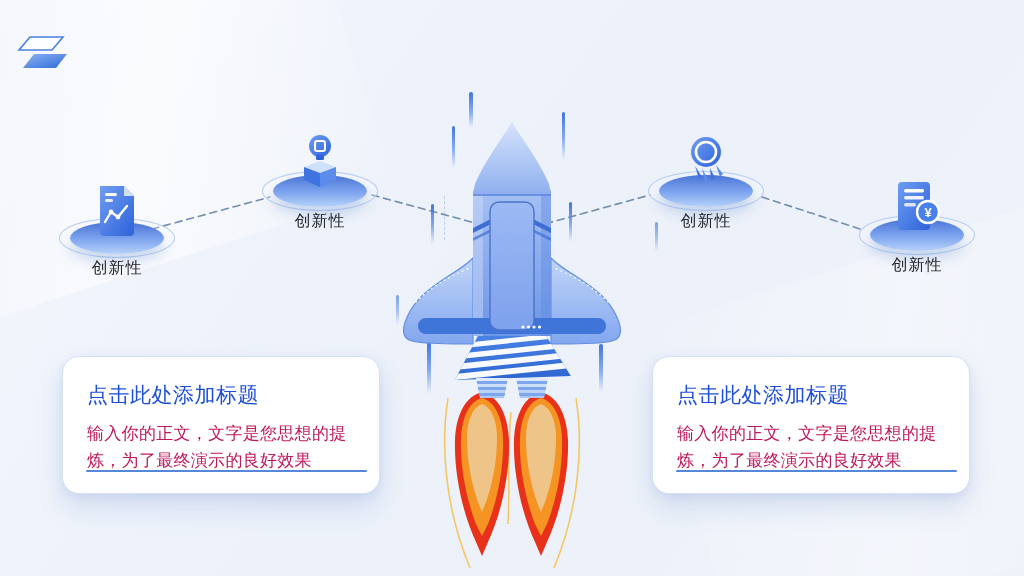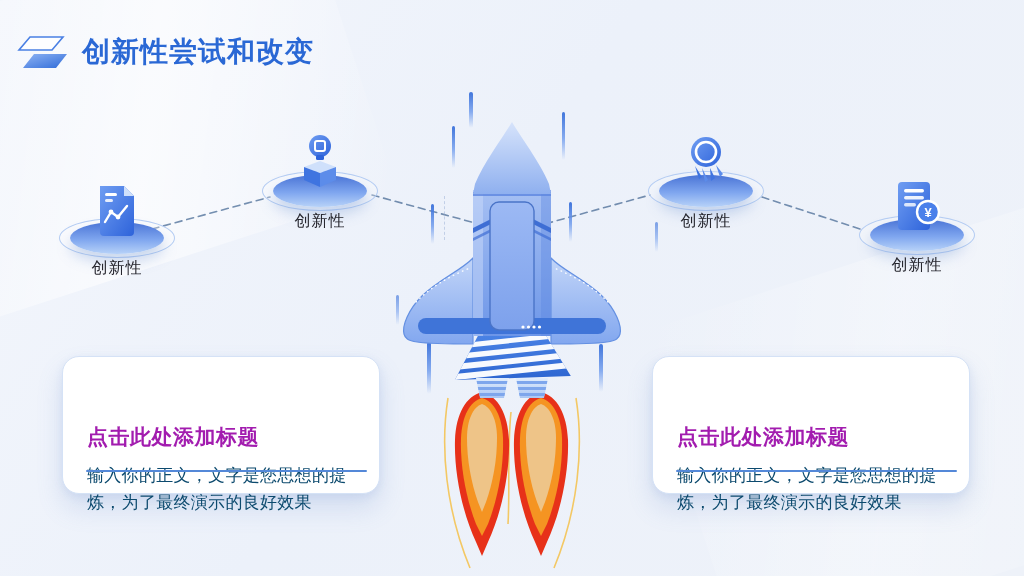--- a/index.html
+++ b/index.html
@@ -51,23 +51,23 @@
   }
   
   .rocket{ position:absolute; left:390px; top:82px; z-index:4; }
   
   .card{
     position:absolute; z-index:5; width:318px; height:138px;
     background:#ffffff; border:1px solid #d5e2f6; border-radius:17px;
     box-shadow:0 14px 26px rgba(105,140,205,.20),0 3px 8px rgba(105,140,205,.12);
     padding:24px 24px 0 24px;
   }
-  .card-title{ font-size:21px; font-weight:bold; color:#a21caf; letter-spacing:.5px;margin-top:42px; }
+  .card-title{ font-size:21px; font-weight:normal; color:#1d4ed8; letter-spacing:.5px; }
   .card-body{
-    margin-top:11px; font-size:17px; color:#0c4a6e;
+    margin-top:11px; font-size:17px; color:#be185d;
     line-height:1.6; letter-spacing:.3px;
   }
   .card-rule{
     position:absolute; left:23px; right:12px; bottom:21px;
     height:2px; background:#5488d8; border-radius:1px;
   }
 </style>
 </head>
 <body>
 
@@ -78,21 +78,20 @@
   <svg class="logo" viewBox="0 0 54 44">
     <defs>
       <linearGradient id="gLogo" x1="0" y1="0" x2="1" y2="1">
         <stop offset="0" stop-color="#8fb4f4"></stop>
           <stop offset="1" stop-color="#2f6bd8"></stop>
       </linearGradient>
     </defs>
     <path d="M16,7 L49,7 L38,20 L5,20 Z" fill="#fdfeff" stroke="#4a80e4" stroke-width="1.6"></path>
     <path d="M20,24 L53,24 L42,38 L9,38 Z" fill="url(#gLogo)"></path>
   </svg>
-  <h1 class="slide-title">创新性尝试和改变</h1>
 </div>
 
 <svg class="connectors" width="1024" height="576">
   <g stroke="#54749c" stroke-width="1.6" stroke-dasharray="7 5" fill="none" opacity=".8" stroke-linecap="round">
     <path d="M152,229 L270,197"></path>
     <path d="M372,195 L512,233 L650,195"></path>
     <path d="M762,197 L860,229"></path>
   </g>
 </svg>
 

